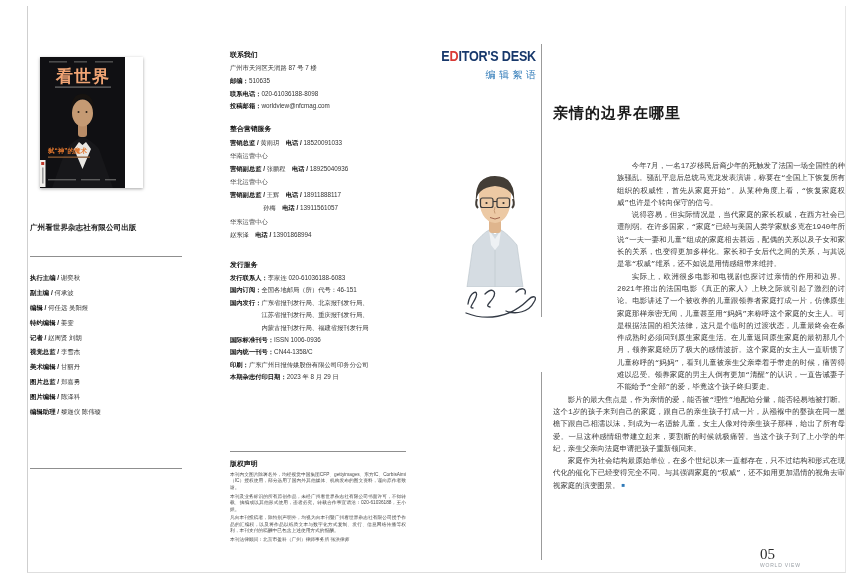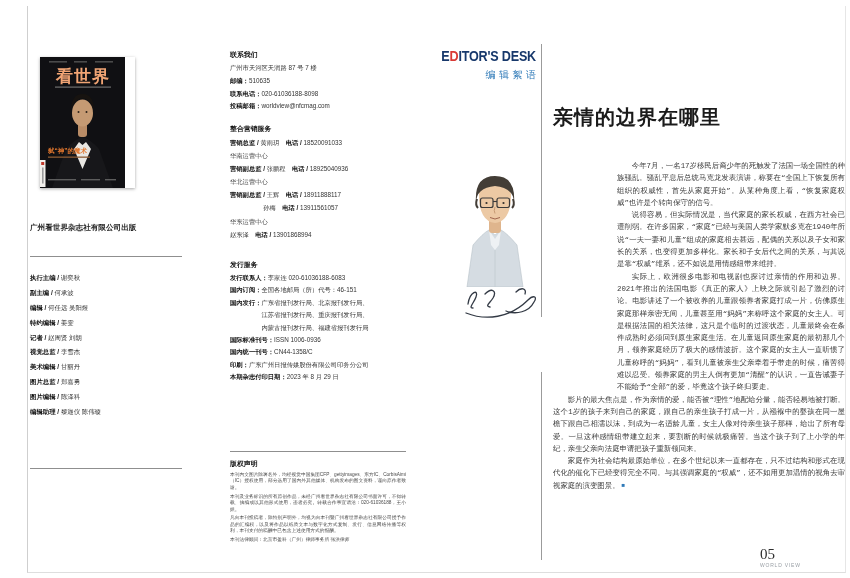--- a/index.html
+++ b/index.html
@@ -1,21 +1,21 @@
 <!DOCTYPE html>
 <html><head>
 <meta charset="utf-8">
 <style>
   html,body{margin:0;padding:0;background:#fff;}
   .spread{position:relative;width:850px;height:578px;background:#fff;overflow:hidden;
           font-family:"Liberation Sans",sans-serif;color:#222;}
   .page-frame{position:absolute;left:27px;top:6px;width:817px;height:566px;
               border-left:1px solid #cfcfcf;border-bottom:1px solid #dedede;border-right:1px solid #e6e6e6;pointer-events:none;}
   
-  .cover{position:absolute;left:40px;top:57px;width:95px;height:131px;box-shadow:0 1px 3px rgba(0,0,0,.35);}
+  .cover{position:absolute;left:40px;top:57px;width:103px;height:131px;box-shadow:0 1px 3px rgba(0,0,0,.35);}
   .publisher{position:absolute;left:30px;top:222px;width:170px;font-size:7.6px;line-height:12.5px;font-weight:600;color:#1f1f1f;}
   .hr{position:absolute;height:1px;background:#8f8f8f;}
   .hr1{left:30px;top:256px;width:152px;}
   .hr2{left:30px;top:468px;width:152px;}
   .staff{position:absolute;left:30px;top:274px;width:170px;font-size:6.4px;color:#333;}
   .staff .srow{line-height:7px;margin-bottom:7.9px;white-space:pre-wrap;}
   .b{font-weight:bold;color:#111;}
   
   .mc-title{position:absolute;left:230px;font-size:6.9px;font-weight:bold;color:#111;}
   .mc-block{position:absolute;left:230px;width:180px;font-size:6.3px;color:#333;}
@@ -37,21 +37,21 @@
            font-size:12.6px;font-weight:bold;color:#17386b;letter-spacing:-0.2px;
            transform:scaleY(1.12);transform-origin:top right;white-space:nowrap;}
   .ed-head .red{color:#d93a35;}
   .ed-cn{position:absolute;left:428px;top:68px;width:108px;text-align:right;font-size:10px;color:#2f7ab8;}
   .ed-cn span{letter-spacing:3.5px;margin-right:-3.5px;margin-left:16px;}
   .photo{position:absolute;left:455px;top:165px;width:80px;height:122px;}
   .signature{position:absolute;left:458px;top:282px;width:88px;height:40px;}
   .pull-quote{position:absolute;left:496px;top:321px;width:118px;background:#fff;padding:2px 2px 4px 0;
               font-family:"Liberation Serif",serif;font-weight:bold;font-size:11.5px;line-height:15.5px;
               color:#1d5ca3;text-align:justify;letter-spacing:0.5px;z-index:3;}
-  .article-title{position:absolute;left:553px;top:104px;font-size:20px;font-weight:bold;
+  .article-title{position:absolute;left:553px;top:104px;font-size:15px;font-weight:bold;
                  letter-spacing:1px;color:#1a1a1a;text-align:right;}
   .body-col{position:absolute;left:553px;top:160px;width:292px;font-size:7.4px;line-height:12.3px;
             color:#3b3b3b;text-align:justify;}
   .body-col p{margin:0;text-indent:2em;font-family:Liberation Mono, monospace;}
   .float-spacer{float:left;width:64px;height:80px;margin-top:150px;}
   .endmark{color:#2f7ab8;font-size:6px;margin-left:2px;vertical-align:1px;}
   .page-num{position:absolute;left:760px;top:547px;width:55px;text-align:left;
             font-family:"Liberation Serif",serif;font-size:15px;color:#2e2e2e;line-height:15px;}
   .page-footer{font-family:"Liberation Sans",sans-serif;font-size:5px;letter-spacing:0.8px;color:#9aa0a6;line-height:6px;}
 </style>

